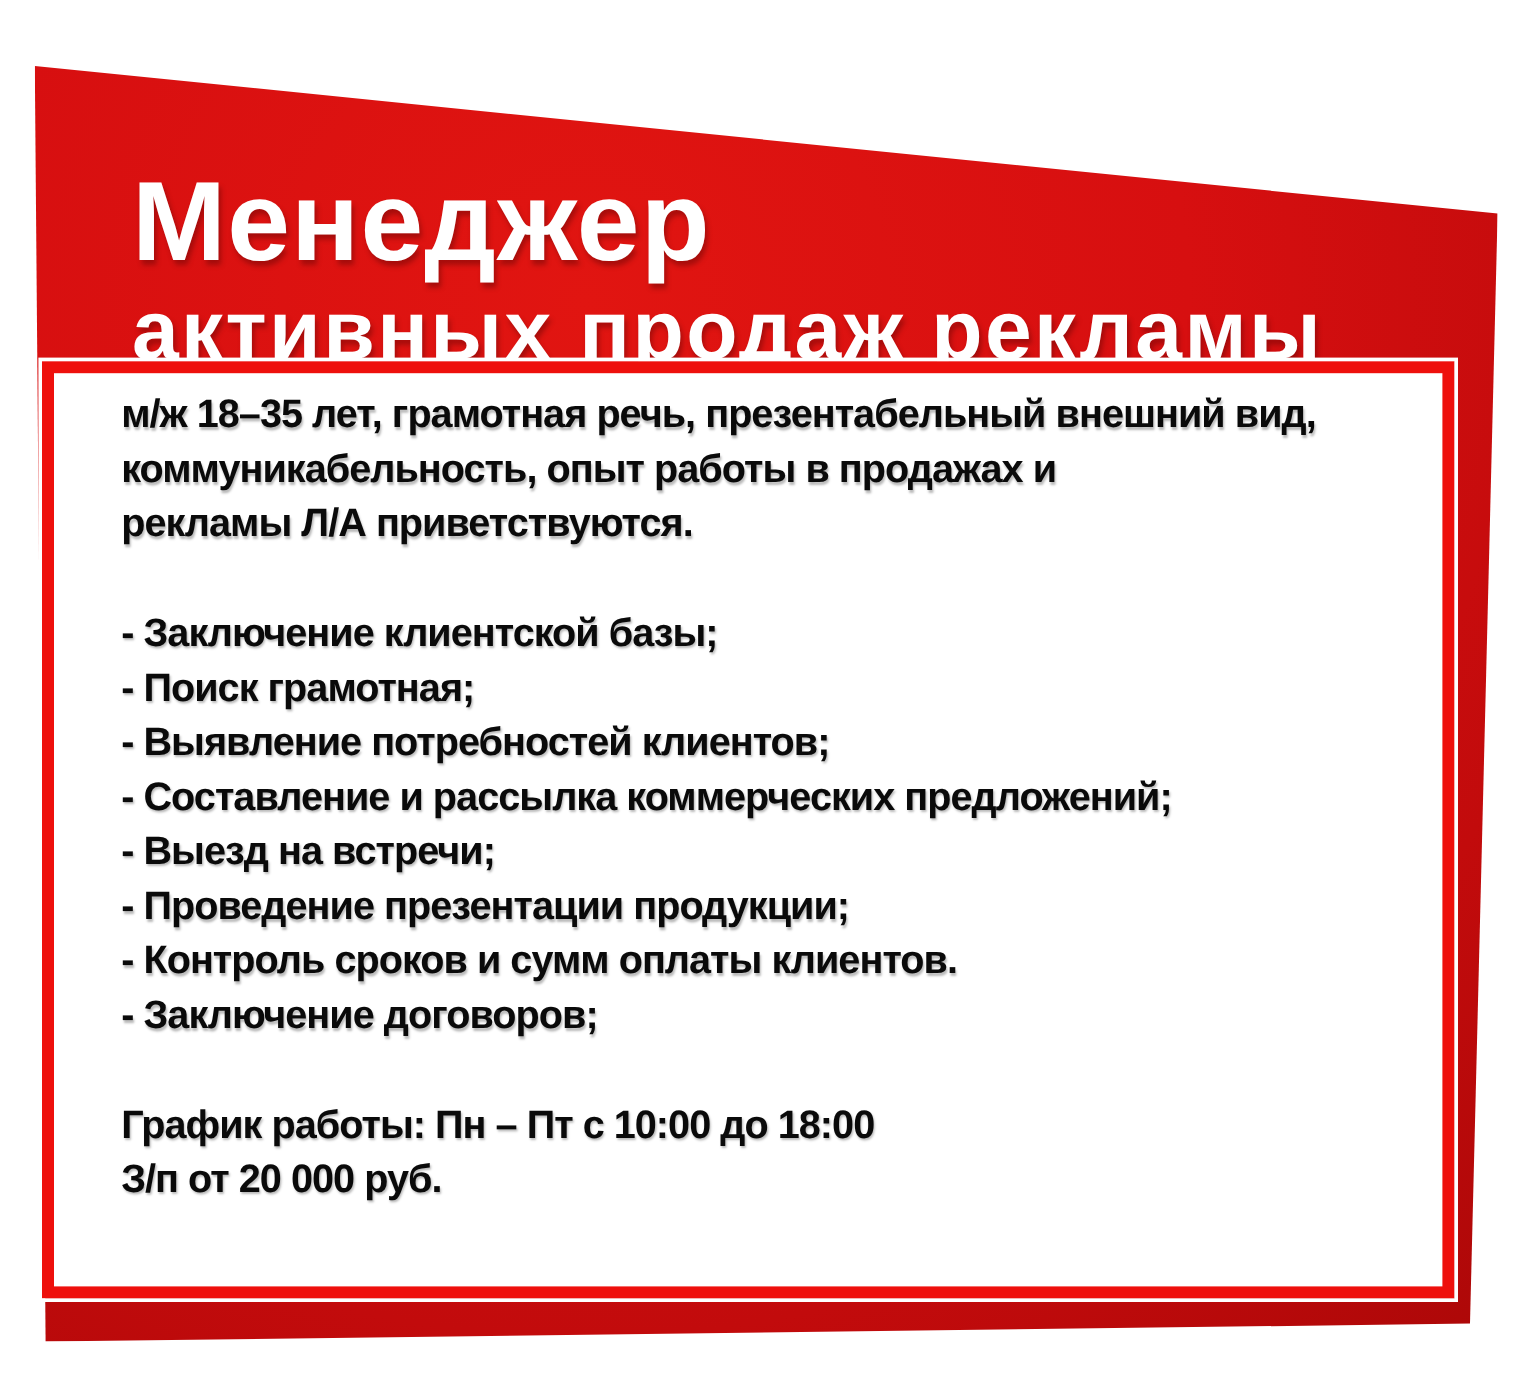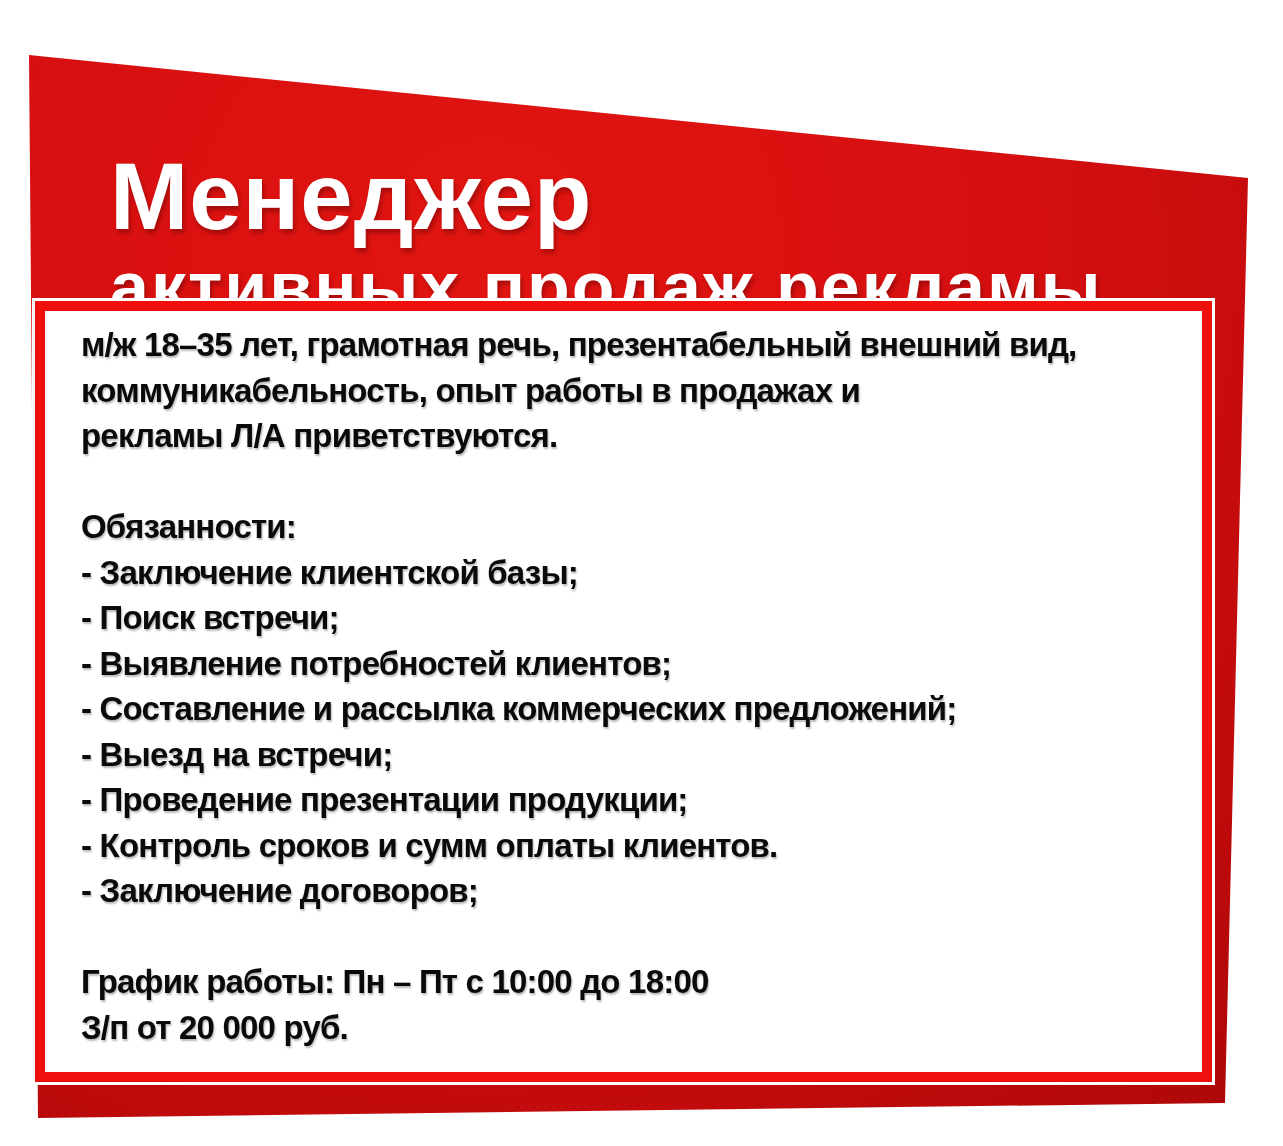--- a/index.html
+++ b/index.html
@@ -18,21 +18,20 @@
     clip-path: polygon(29px 55px, 1248px 178px, 1225px 1103px, 38px 1118px);
     background: radial-gradient(circle at 38% 22%, #e11511 0%, #d70f10 42%, #c20b0c 72%, #a90707 100%);
   }
   .title-block {
     position: absolute;
     left: 110px;
     top: 138px;
     color: #ffffff;
     text-shadow: 2px 4px 4px rgba(60, 0, 0, 0.35);
     white-space: nowrap;
-    margin-top: 12px;
   }
   .title {
     margin: 0;
     font-size: 94px;
     font-weight: bold;
     line-height: 1;
     letter-spacing: 1px;
   }
   .subtitle {
     margin: 0;
@@ -45,21 +44,21 @@
   .panel {
     position: absolute;
     left: 35px;
     top: 301px;
     width: 1177px;
     height: 781px;
     box-sizing: border-box;
     background: #ffffff;
     border: 10px solid #ee100c;
     outline: 3px solid #ffffff;
-    padding: 11px 8px 0 36px;
+    padding: 11px 8px 0 56px;
     overflow: hidden;
   }
   .line {
     font-size: 33px;
     font-weight: bold;
     letter-spacing: -0.8px;
     line-height: 45.5px;
     height: 45.5px;
     color: #0a0a0a;
     white-space: nowrap;
@@ -79,23 +78,22 @@
     <h2 class="subtitle">активных продаж рекламы</h2>
   </div>
 
   <div class="panel">
     <div class="line">м/ж 18–35 лет, грамотная речь, презентабельный внешний вид,</div>
     <div class="line">коммуникабельность, опыт работы в продажах и</div>
     <div class="line">рекламы Л/А приветствуются.</div>
 
     <div class="spacer"></div>
 
-    <div class="line">Обязанности:</div>
     <div class="line">- Заключение клиентской базы;</div>
-    <div class="line">- Поиск встречи;</div>
+    <div class="line">- Поиск грамотная;</div>
     <div class="line">- Выявление потребностей клиентов;</div>
     <div class="line">- Составление и рассылка коммерческих предложений;</div>
     <div class="line">- Выезд на встречи;</div>
     <div class="line">- Проведение презентации продукции;</div>
     <div class="line">- Контроль сроков и сумм оплаты клиентов.</div>
     <div class="line">- Заключение договоров;</div>
 
     <div class="spacer"></div>
 
     <div class="line">График работы: Пн – Пт с 10:00 до 18:00</div>

